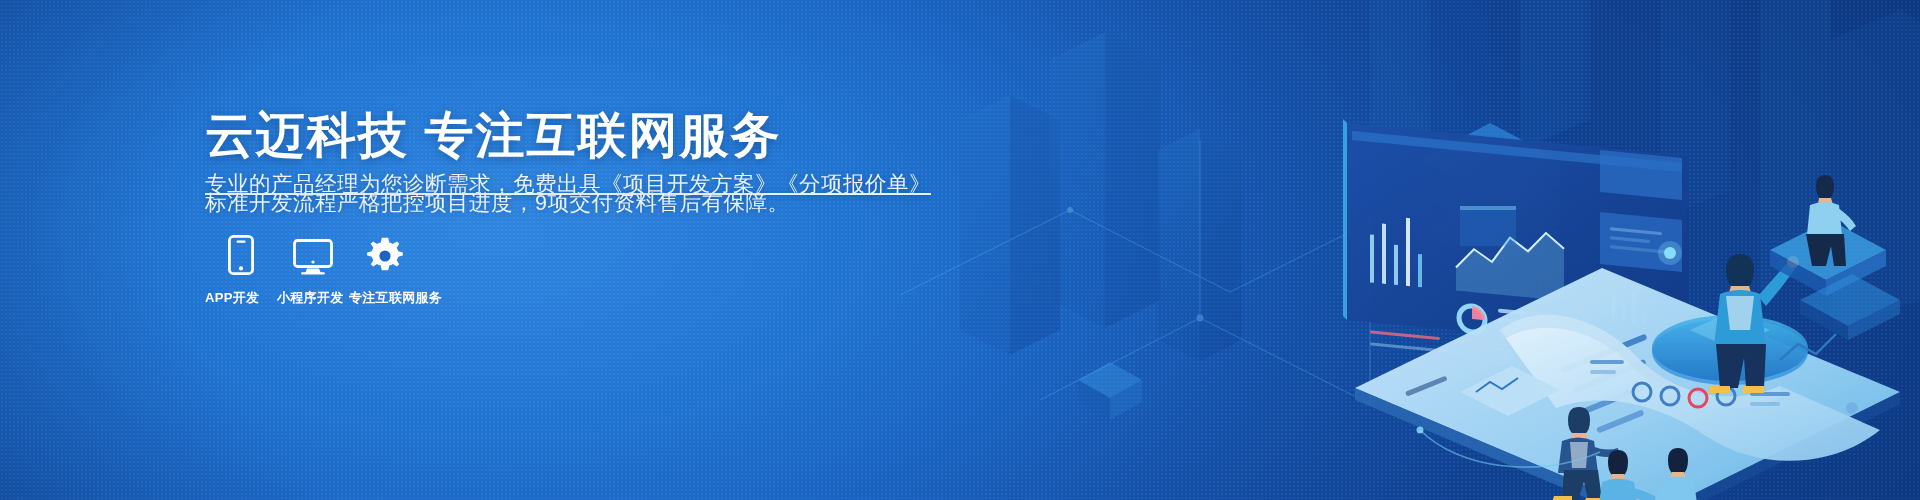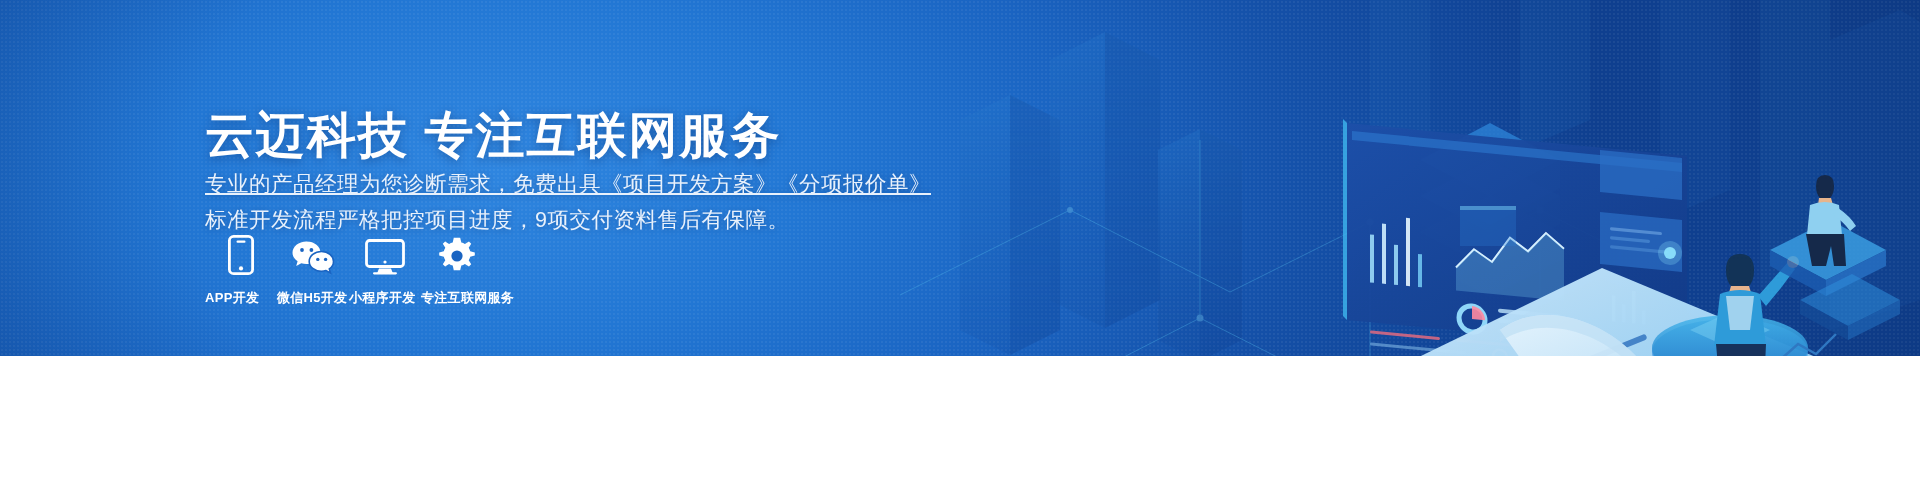--- a/index.html
+++ b/index.html
@@ -1,21 +1,21 @@
 <!DOCTYPE html>
 <html><head>
 <meta charset="utf-8">
 <style>
   html,body{margin:0;padding:0;}
   body{
     width:1920px;height:500px;overflow:hidden;
     font-family:"Liberation Sans","DejaVu Sans",sans-serif;
   }
   .banner{
-    position:relative;width:1920px;height:356px;overflow:hidden;
+    position:relative;width:1920px;height:500px;overflow:hidden;
     background:
       radial-gradient(ellipse 1100px 620px at 26% 46%, #2f86e0 0%, #2277d4 28%, #1a64c2 52%, #1450a8 74%, #0f3f8f 100%),
       linear-gradient(115deg,#0e3c8c 0%,#1659b4 30%,#1e6fc9 55%,#14529f 80%,#0d3278 100%);
   }
   
   .banner::before{
     content:"";position:absolute;inset:0;
     background-image:radial-gradient(rgba(255,255,255,.055) 1px, transparent 1px);
     background-size:4px 4px;pointer-events:none;
   }
@@ -32,21 +32,21 @@
     color:#ffffff;font-size:49px;line-height:1.1;font-weight:700;
     letter-spacing:2px;white-space:nowrap;
     text-shadow:0 2px 10px rgba(6,30,80,.35);
   }
   .sub{
     position:absolute;left:0;color:#e8f1fc;font-size:21.5px;
     letter-spacing:.5px;white-space:nowrap;font-weight:400;
     text-shadow:0 1px 6px rgba(6,30,80,.3);
   }
   .sub.l1{top:147px;text-decoration:underline;}
-  .sub.l2{top:183px;text-align:right;}
+  .sub.l2{top:166px;text-align:right;}
 
   
   .icons{position:absolute;top:233px;left:0;display:flex;gap:0;}
   .icon-item{
     width:72px;display:flex;flex-direction:column;
     cursor:pointer;
   }
   .icon-box{height:42px;display:flex;align-items:flex-end;justify-content:center;}
   .icon-box svg{display:block;}
   .icon-label{
@@ -309,33 +309,20 @@
           <svg width="26" height="40" viewBox="0 0 26 40">
             <rect x="1.4" y="1.4" width="23.2" height="37.2" rx="4.2" fill="none" stroke="#ffffff" stroke-width="2.8"></rect>
             <rect x="8.5" y="5.6" width="9" height="2.1" rx="1.05" fill="#ffffff"></rect>
             <circle cx="13" cy="33.4" r="2.1" fill="#ffffff"></circle>
           </svg>
         </span>
         <span class="icon-label">APP开发</span>
       </div>
 
 
-      <div class="icon-item">
-        <span class="icon-box">
-          <svg width="44" height="36" viewBox="0 0 44 36">
-            <path d="M15.5 2.5 C7.5 2.5 1.5 7.6 1.5 13.7 c0 3.5 2 6.6 5.1 8.6 l-1.4 4.6 l5.1-2.6 a18.8 18.8 0 0 0 5.2 .8 c8 0 14-5.1 14-11.4 S23.5 2.5 15.5 2.5Z" fill="#ffffff"></path>
-            <circle cx="11" cy="11" r="1.9" fill="#1a64c2"></circle>
-            <circle cx="20.4" cy="11" r="1.9" fill="#1a64c2"></circle>
-            <path d="M30.5 12.5 C23.6 12.5 18.2 17 18.2 22.4 c0 5.4 5.4 9.9 12.3 9.9 a16.6 16.6 0 0 0 4.5-.7 l4.5 2.3 l-1.2-4 c2.7-1.8 4.2-4.5 4.2-7.5 c0-5.4-5.4-9.9-12-9.9Z" fill="#ffffff" stroke="#1a64c2" stroke-width="1.6"></path>
-            <circle cx="26.8" cy="20.4" r="1.7" fill="#1a64c2"></circle>
-            <circle cx="34.6" cy="20.4" r="1.7" fill="#1a64c2"></circle>
-          </svg>
-        </span>
-        <span class="icon-label">微信H5开发</span>
-      </div>
 
       <div class="icon-item">
         <span class="icon-box">
           <svg width="40" height="36" viewBox="0 0 40 36">
             <rect x="1.5" y="1.5" width="37" height="26" rx="3" fill="none" stroke="#ffffff" stroke-width="2.8"></rect>
             <circle cx="20" cy="23" r="1.6" fill="#ffffff"></circle>
             <path d="M14 29.5 L12 34.5 L28 34.5 L26 29.5 Z" fill="#ffffff"></path>
             <rect x="8" y="33.2" width="24" height="2.3" rx="1.15" fill="#ffffff"></rect>
           </svg>
         </span>

